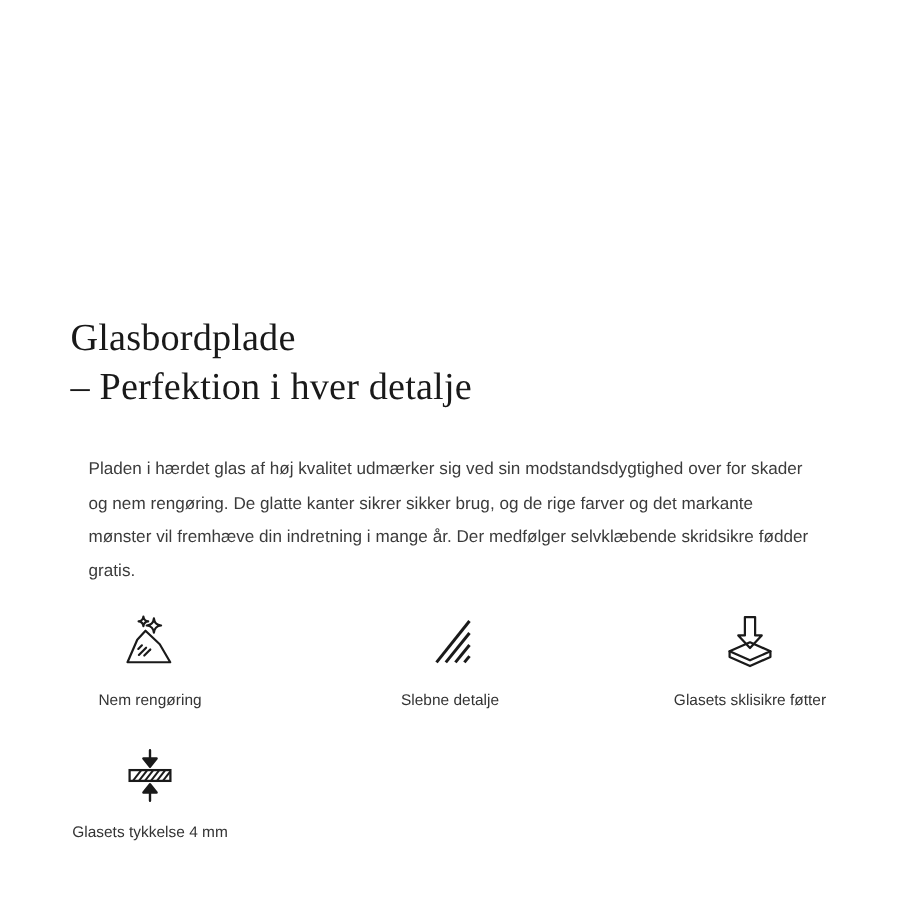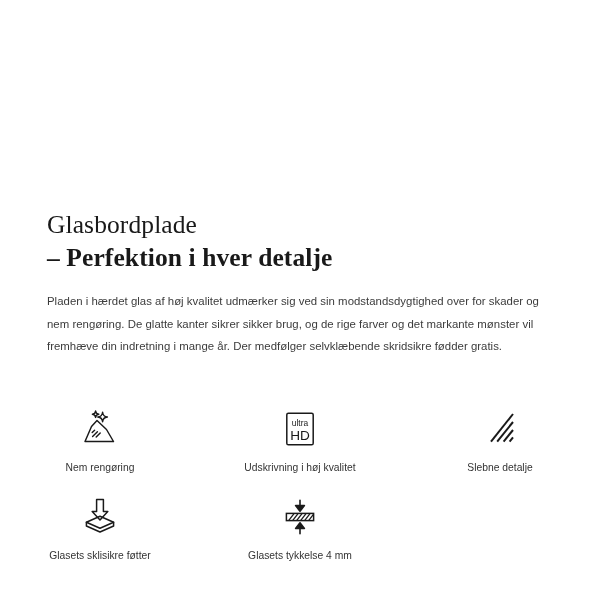--- a/index.html
+++ b/index.html
@@ -43,25 +43,24 @@
     padding: 8px 40px 0 47px;
     font-family: "Liberation Serif", serif;
     font-size: 25.5px;
     line-height: 33px;
     font-weight: 400;
     color: #191919;
     letter-spacing: 0.1px;
   }
   .headline .line2 {
     display: block;
-    font-weight: bold;
   }
 
   .body-copy {
-    margin: 0;
+    margin: 12px;
     padding: 16px 40px 0 47px;
     font-size: 11.4px;
     line-height: 22.6px;
     color: #3b3b3b;
     letter-spacing: 0.02px;
     max-width: 530px;
   }
 
   
   .features {
@@ -282,30 +281,20 @@
         <path d="M12.2 22.6 L14.6 20.2"></path>
         <path d="M12.6 26.6 L17.4 21.8"></path>
         <path d="M16.2 27.0 L20.2 23.0"></path>
         <path d="M22.6 2.2 C22.9 5.2 24.4 6.7 27.4 7.0 C24.4 7.3 22.9 8.8 22.6 11.8 C22.3 8.8 20.8 7.3 17.8 7.0 C20.8 6.7 22.3 5.2 22.6 2.2 Z"></path>
         <path d="M15.6 1.0 C15.8 3.0 16.8 4.0 18.8 4.2 C16.8 4.4 15.8 5.4 15.6 7.4 C15.4 5.4 14.4 4.4 12.4 4.2 C14.4 4.0 15.4 3.0 15.6 1.0 Z"></path>
       </svg>
     </div>
     <div class="feature-label">Nem rengøring</div>
   </div>
 
-  <div class="feature">
-    <div class="feature-icon">
-      <svg width="36" height="38" viewBox="0 0 36 38" fill="none">
-        <rect x="4.8" y="3.2" width="26.4" height="31.6" rx="1.6" stroke="#1a1a1a" stroke-width="1.5" fill="none"></rect>
-        <text x="18" y="16.4" text-anchor="middle" fill="#1a1a1a" font-family="'Liberation Sans', sans-serif" font-size="8.4">ultra</text>
-        <text x="18" y="29.6" text-anchor="middle" fill="#1a1a1a" font-family="'Liberation Sans', sans-serif" font-size="13.6">HD</text>
-      </svg>
-    </div>
-    <div class="feature-label">Udskrivning i høj kvalitet</div>
-  </div>
 
   <div class="feature">
     <div class="feature-icon">
       <svg width="38" height="38" viewBox="0 0 38 38" fill="none" stroke="#1a1a1a" stroke-width="2.0" stroke-linecap="butt">
         <path d="M32.0 4.0 L10.0 31.6"></path>
         <path d="M32.0 12.0 L16.2 31.6"></path>
         <path d="M32.0 20.0 L22.6 31.6"></path>
         <path d="M32.0 27.4 L28.6 31.6"></path>
       </svg>
     </div>

